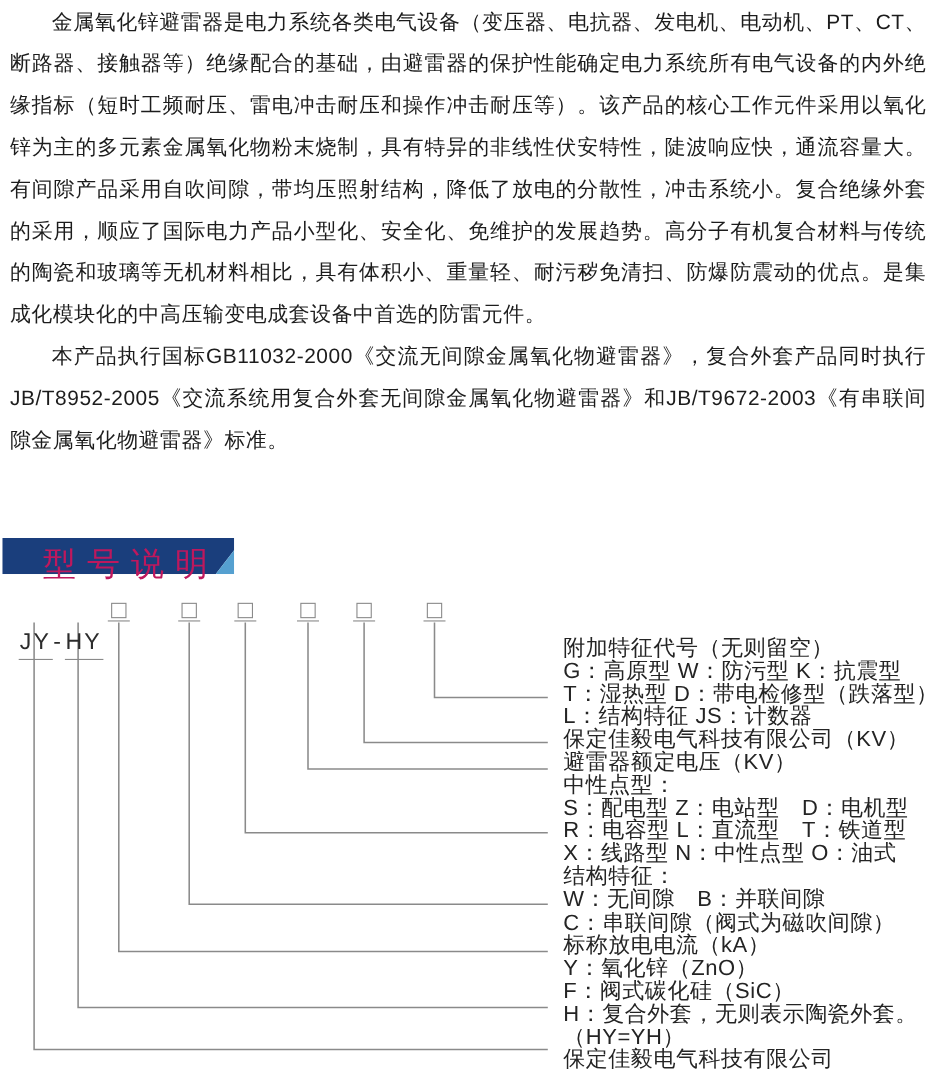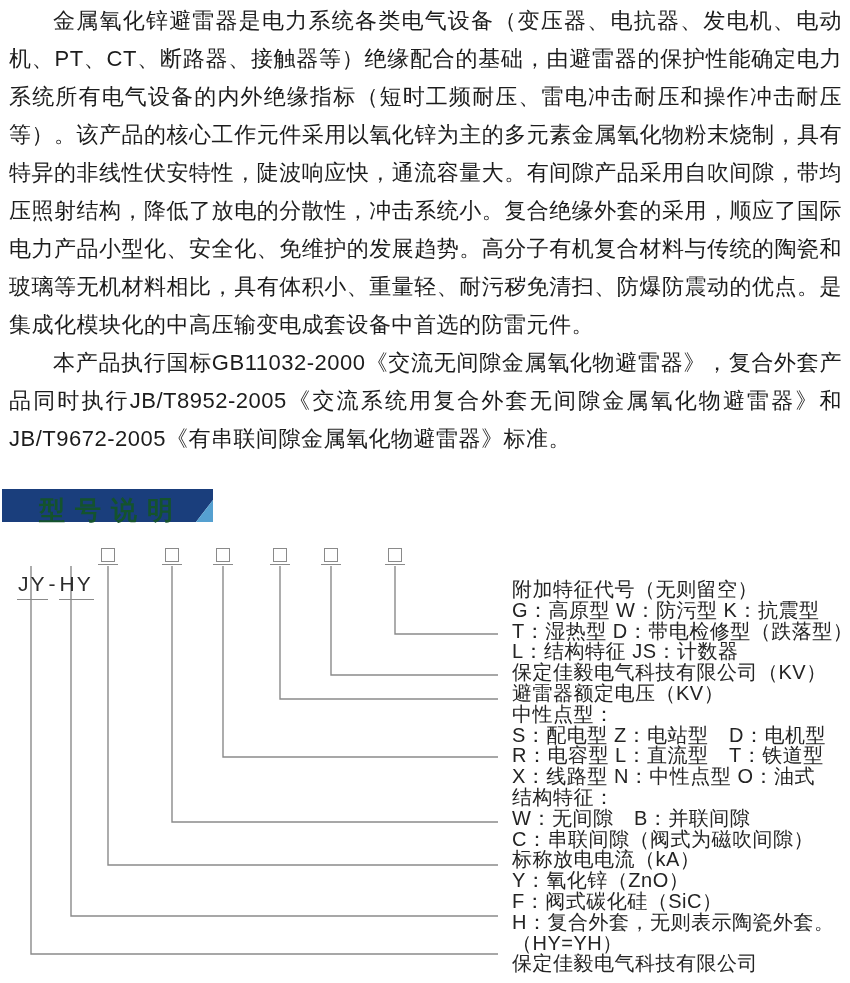--- a/index.html
+++ b/index.html
@@ -12,38 +12,38 @@
   body{
     width:850px;height:983px;position:relative;background:#ffffff;
     font-family:"Liberation Sans","DejaVu Sans",sans-serif;
     overflow:hidden;
   }
   .page{position:absolute;inset:0;background:#fff;}
 
   
   .intro{
     position:absolute;left:9px;top:2px;width:833px;
-    font-size:22px;line-height:38px;letter-spacing:0.5px;
+    font-size:19px;line-height:38px;letter-spacing:0.5px;
     color:var(--text-dark);font-weight:500;text-align:justify;
   }
   .intro p{margin:0;text-indent:2em;}
 
   
   .banner{position:absolute;left:2px;top:489px;width:211px;height:33px;}
   .banner-main{
     position:absolute;inset:0;background:var(--banner-blue);
     clip-path:polygon(0 0,211px 0,211px 11px,194px 33px,0 33px);
   }
   .banner-fold{
     position:absolute;inset:0;background:var(--fold-blue);
     clip-path:polygon(211px 11px,211px 33px,194px 33px);
   }
   .banner-title{
     position:absolute;left:37px;top:4px;z-index:2;
-    color:#14532d;font-size:26px;font-weight:bold;letter-spacing:10px;
+    color:#be185d;font-size:30px;font-weight:normal;letter-spacing:10px;
     white-space:nowrap;
   }
 
   
   .diagram{position:absolute;inset:0;}
   .diagram svg{position:absolute;left:0;top:0;}
   .model-code{
     position:absolute;left:17px;top:572px;
     font-size:21px;color:#2c2c2c;letter-spacing:2px;white-space:nowrap;
   }
@@ -66,21 +66,21 @@
     color:#242424;letter-spacing:0.5px;
   }
 </style>
 </head>
 <body>
 
 <div class="page">
 
   <div class="intro">
     <p>金属氧化锌避雷器是电力系统各类电气设备（变压器、电抗器、发电机、电动机、PT、CT、断路器、接触器等）绝缘配合的基础，由避雷器的保护性能确定电力系统所有电气设备的内外绝缘指标（短时工频耐压、雷电冲击耐压和操作冲击耐压等）。该产品的核心工作元件采用以氧化锌为主的多元素金属氧化物粉末烧制，具有特异的非线性伏安特性，陡波响应快，通流容量大。有间隙产品采用自吹间隙，带均压照射结构，降低了放电的分散性，冲击系统小。复合绝缘外套的采用，顺应了国际电力产品小型化、安全化、免维护的发展趋势。高分子有机复合材料与传统的陶瓷和玻璃等无机材料相比，具有体积小、重量轻、耐污秽免清扫、防爆防震动的优点。是集成化模块化的中高压输变电成套设备中首选的防雷元件。</p>
-    <p>本产品执行国标GB11032-2000《交流无间隙金属氧化物避雷器》，复合外套产品同时执行JB/T8952-2005《交流系统用复合外套无间隙金属氧化物避雷器》和JB/T9672-2005《有串联间隙金属氧化物避雷器》标准。</p>
+    <p>本产品执行国标GB11032-2000《交流无间隙金属氧化物避雷器》，复合外套产品同时执行JB/T8952-2005《交流系统用复合外套无间隙金属氧化物避雷器》和JB/T9672-2003《有串联间隙金属氧化物避雷器》标准。</p>
   </div>
 
   <div class="banner">
     <div class="banner-main"></div>
     <div class="banner-fold"></div>
     <span class="banner-title">型号说明</span>
   </div>
 
   <div class="diagram">
 

